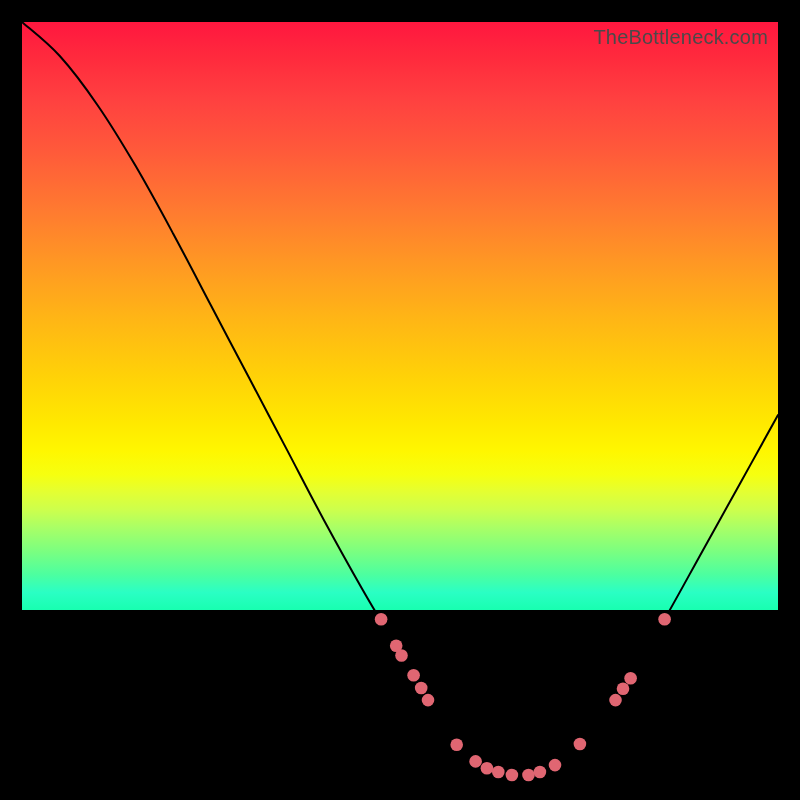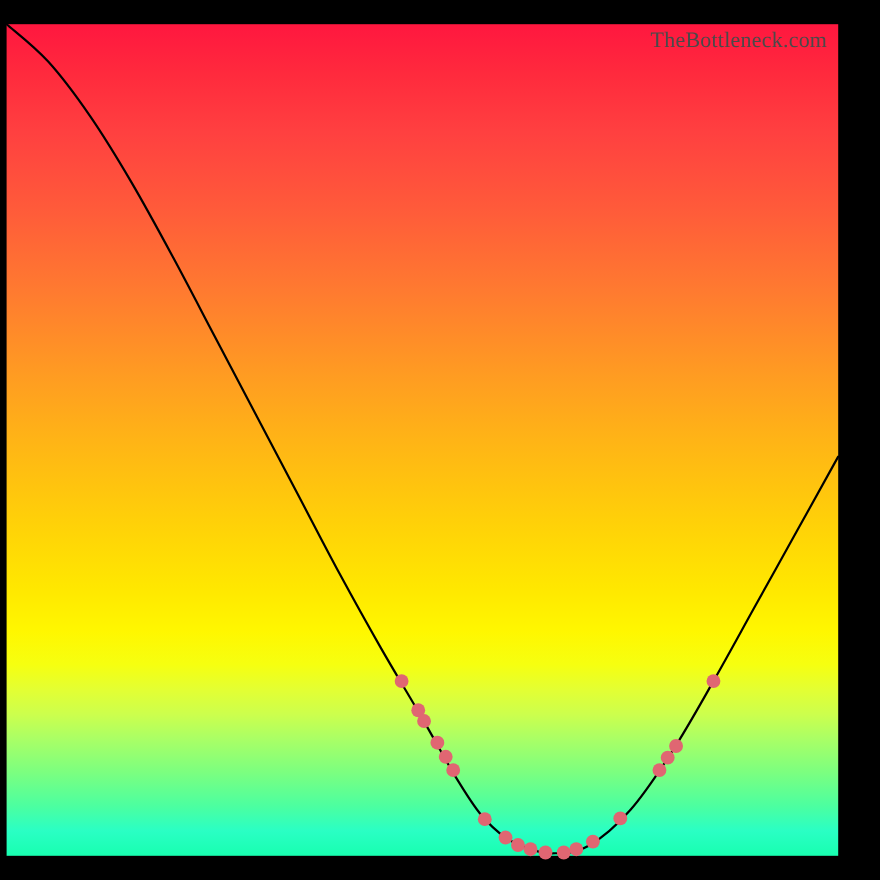--- a/index.html
+++ b/index.html
@@ -6,44 +6,43 @@
     margin: 0;
     padding: 0;
     width: 800px;
     height: 800px;
     background: #000;
     overflow: hidden;
     font-family: Arial, Helvetica, sans-serif;
   }
   .frame {
     position: absolute;
-    left: 6px;
+    left: 22px;
     top: 22px;
     width: 756px;
-    height: 756px;
+    height: 588px;
     background: linear-gradient(to bottom,
       #ff173f 0%,
       #ff2a3d 6%,
       #ff4040 13%,
       #ff5a3a 22%,
       #ff7a30 32%,
       #ff9b22 42%,
       #ffb416 50%,
       #ffd108 60%,
       #ffe800 68%,
       #fff700 73%,
       #f6ff10 77%,
       #e3ff33 80%,
       #ccff4d 83%,
       #a9ff66 86%,
       #7bff80 90%,
       #4cffa0 94%,
       #2affc4 97%,
       #18ffb0 100%);
-    font-family: Liberation Serif, serif;
   }
   .watermark {
     position: absolute;
     top: 4px;
     right: 10px;
     color: #4a4a4a;
     font-size: 20px;
     font-weight: 500;
     letter-spacing: 0.2px;
     user-select: none;

